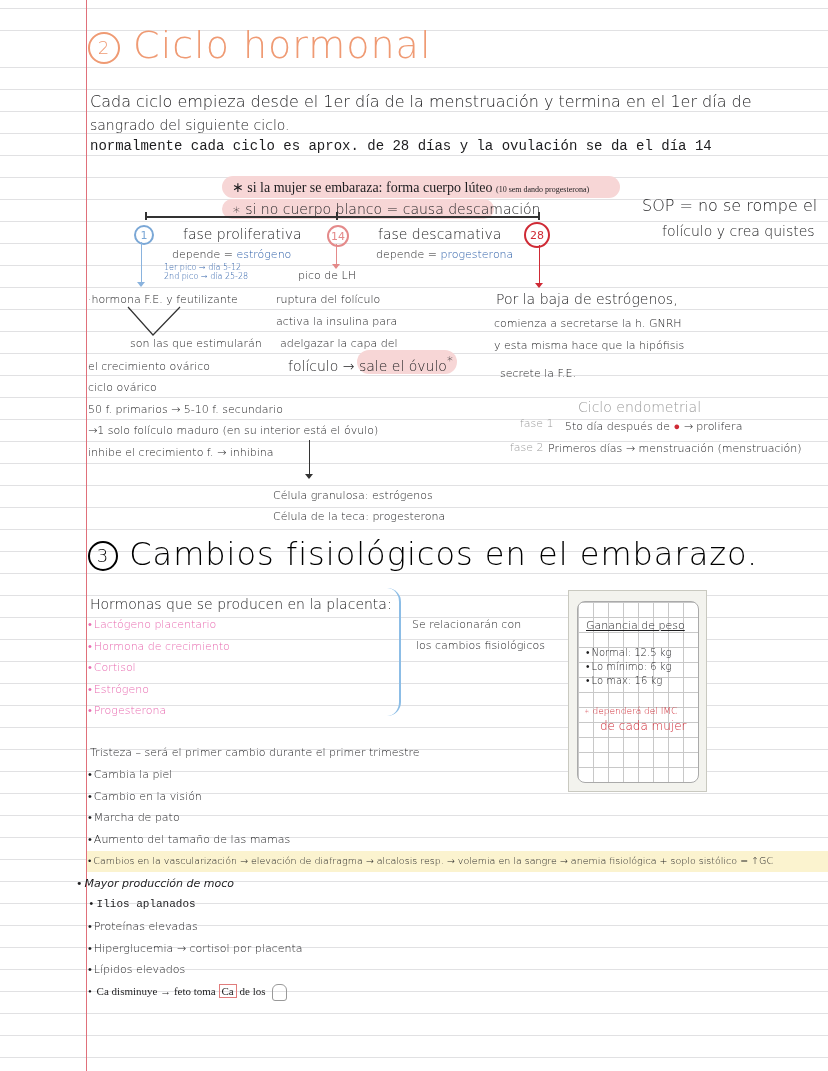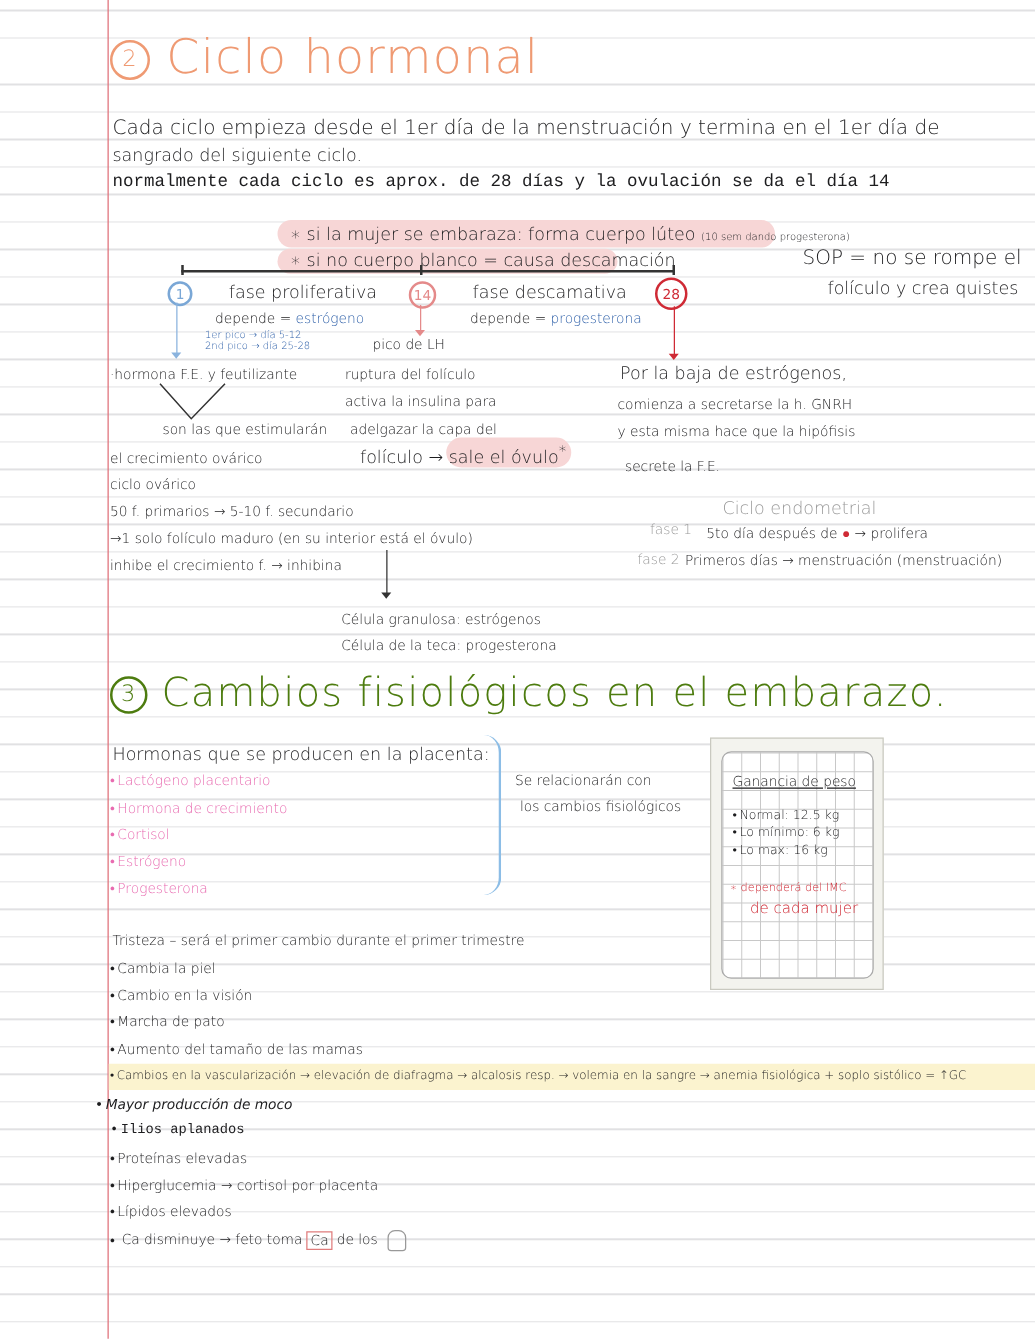--- a/index.html
+++ b/index.html
@@ -9,21 +9,21 @@
     background-image:repeating-linear-gradient(to bottom, transparent 0px, transparent 21px, #e1e1e3 21px, #e1e1e3 22px);
     background-position:0 46px;
     font-family:"DejaVu Sans", sans-serif;
     color:#222;
   }
   .margin-line{position:absolute;left:86px;top:0;width:1px;height:1071px;background:#e0707a;}
   .t{position:absolute;white-space:nowrap;line-height:1;}
   .ink{color:#1d1d1f;}
   .hand{font-family:"DejaVu Sans", sans-serif;font-weight:300;}
   .orange{color:#ef9a73;}
-  .blue-title{color:#4d7c0f;}
+  .blue-title{color:#000000;}
   .blue{color:#2d5fa8;}
   .pink{color:#e86bb0;}
   .red{color:#cf2a35;}
   .grey{color:#9a9a9a;}
   .title{font-size:38px;letter-spacing:1px;text-align:right;}
   .circ{display:inline-flex;align-items:center;justify-content:center;border-radius:50%;border:2px solid currentColor;}
   .hl{position:absolute;background:#f7d6d6;border-radius:12px;}
   .hl-yellow{position:absolute;background:#fbf3cf;}
   .sm{font-size:11px;}
   .md{font-size:14px;}
@@ -50,21 +50,21 @@
 <div class="t orange title hand" style="left:88px;top:26px;">
   <span class="circ" style="width:28px;height:28px;font-size:18px;vertical-align:middle;">2</span>
   <span>Ciclo hormonal</span>
 </div>
 
 <div class="t ink lg hand" style="left:90px;top:94px;">Cada ciclo empieza desde el 1er día de la menstruación y termina en el 1er día de</div>
 <div class="t ink md hand" style="left:90px;top:118px;">sangrado del siguiente ciclo.</div>
 <div class="t ink md hand" style="left:90px;top:139px;font-family:Liberation Mono, monospace;">normalmente cada ciclo es aprox. de 28 días y la ovulación se da el día 14</div>
 
 <div class="hl" style="left:222px;top:176px;width:398px;height:22px;"></div>
-<div class="t ink md hand" style="left:232px;top:181px;">
+<div class="t ink md hand" style="left:232px;top:181px;font-family:Liberation Serif, serif;">
   <span>∗ si la mujer se embaraza: forma cuerpo lúteo</span>
   <span class="xs">(10 sem dando progesterona)</span>
 </div>
 <div class="hl" style="left:222px;top:199px;width:272px;height:20px;"></div>
 <div class="t ink md hand" style="left:232px;top:202px;">∗ si no cuerpo blanco = causa descamación</div>
 
 <div class="t ink lg hand" style="left:642px;top:198px;">SOP = no se rompe el</div>
 <div class="t ink md hand" style="left:662px;top:224px;">folículo y crea quistes</div>
 
 <div class="timeline"></div>
@@ -174,18 +174,18 @@
 <div class="t ink sm hand bullet" style="left:88px;top:791px;">Cambio en la visión</div>
 <div class="t ink sm hand bullet" style="left:88px;top:812px;">Marcha de pato</div>
 <div class="t ink sm hand bullet" style="left:88px;top:834px;">Aumento del tamaño de las mamas</div>
 <div class="hl-yellow" style="left:87px;top:851px;width:741px;height:21px;"></div>
 <div class="t ink hand bullet" style="left:88px;top:856px;font-size:9.5px;">Cambios en la vascularización → elevación de diafragma → alcalosis resp. → volemia en la sangre → anemia fisiológica + soplo sistólico = ↑GC</div>
 <div class="t ink sm hand bullet" style="left:76px;top:878px;font-style:italic;">Mayor producción de moco</div>
 <div class="t ink sm hand bullet" style="left:88px;top:899px;font-family:Liberation Mono, monospace;">Ilios aplanados</div>
 <div class="t ink sm hand bullet" style="left:88px;top:921px;">Proteínas elevadas</div>
 <div class="t ink sm hand bullet" style="left:88px;top:943px;">Hiperglucemia → cortisol por placenta</div>
 <div class="t ink sm hand bullet" style="left:88px;top:964px;">Lípidos elevados</div>
-<div class="t ink sm hand bullet" style="left:88px;top:984px;">
+<div class="t ink sm hand bullet" style="left:88px;top:984px;font-family:Liberation Serif, serif;">
   <span>Ca disminuye → feto toma</span>
   <span class="boxed">Ca</span>
   <span>de los</span>
   <span class="tooth"></span>
 </div>
 
 </body></html>

